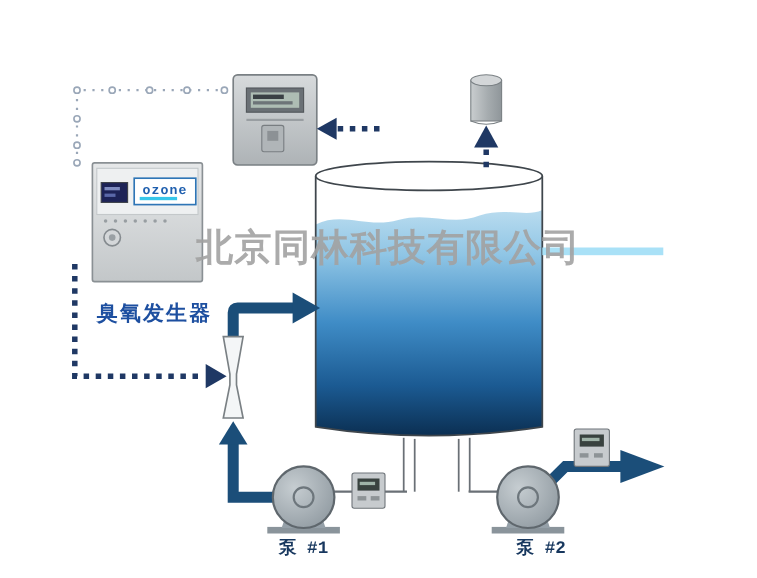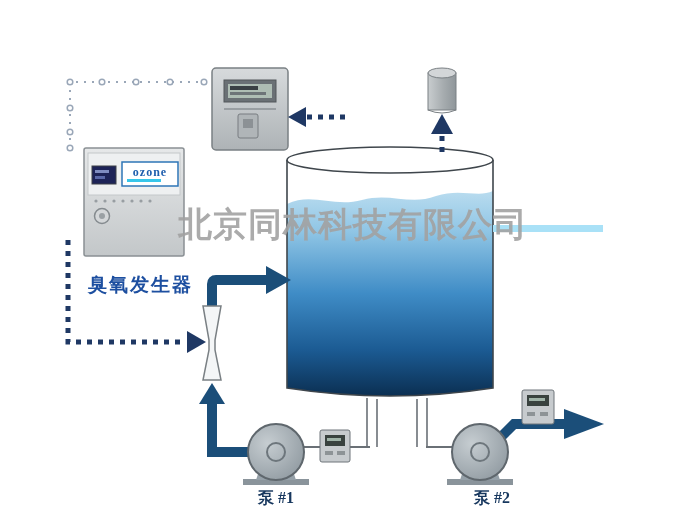--- a/index.html
+++ b/index.html
@@ -1,18 +1,18 @@
 <!DOCTYPE html>
 <html><head>
 <meta charset="utf-8">
 <style>
   html,body { margin:0; padding:0; background:#ffffff; }
   .canvas {
     width:688px; height:525px; position:relative; background:#ffffff;
-    font-family:Liberation Serif, serif;
+    font-family:Liberation Mono, monospace;
     overflow:hidden;
   }
   svg { display:block; }
   .watermark-text {
     font-size:34px; font-weight:600; fill:#a2a2a2; opacity:0.9; letter-spacing:1px;
   }
   .cn-label { font-size:19px; font-weight:bold; fill:#1d4fa0; letter-spacing:2px; }
   .pump-label { font-size:16px; font-weight:bold; fill:#17375e; }
   .brand-label { font-size:12px; font-weight:bold; fill:#1f5fae; letter-spacing:1px; }
 </style>

